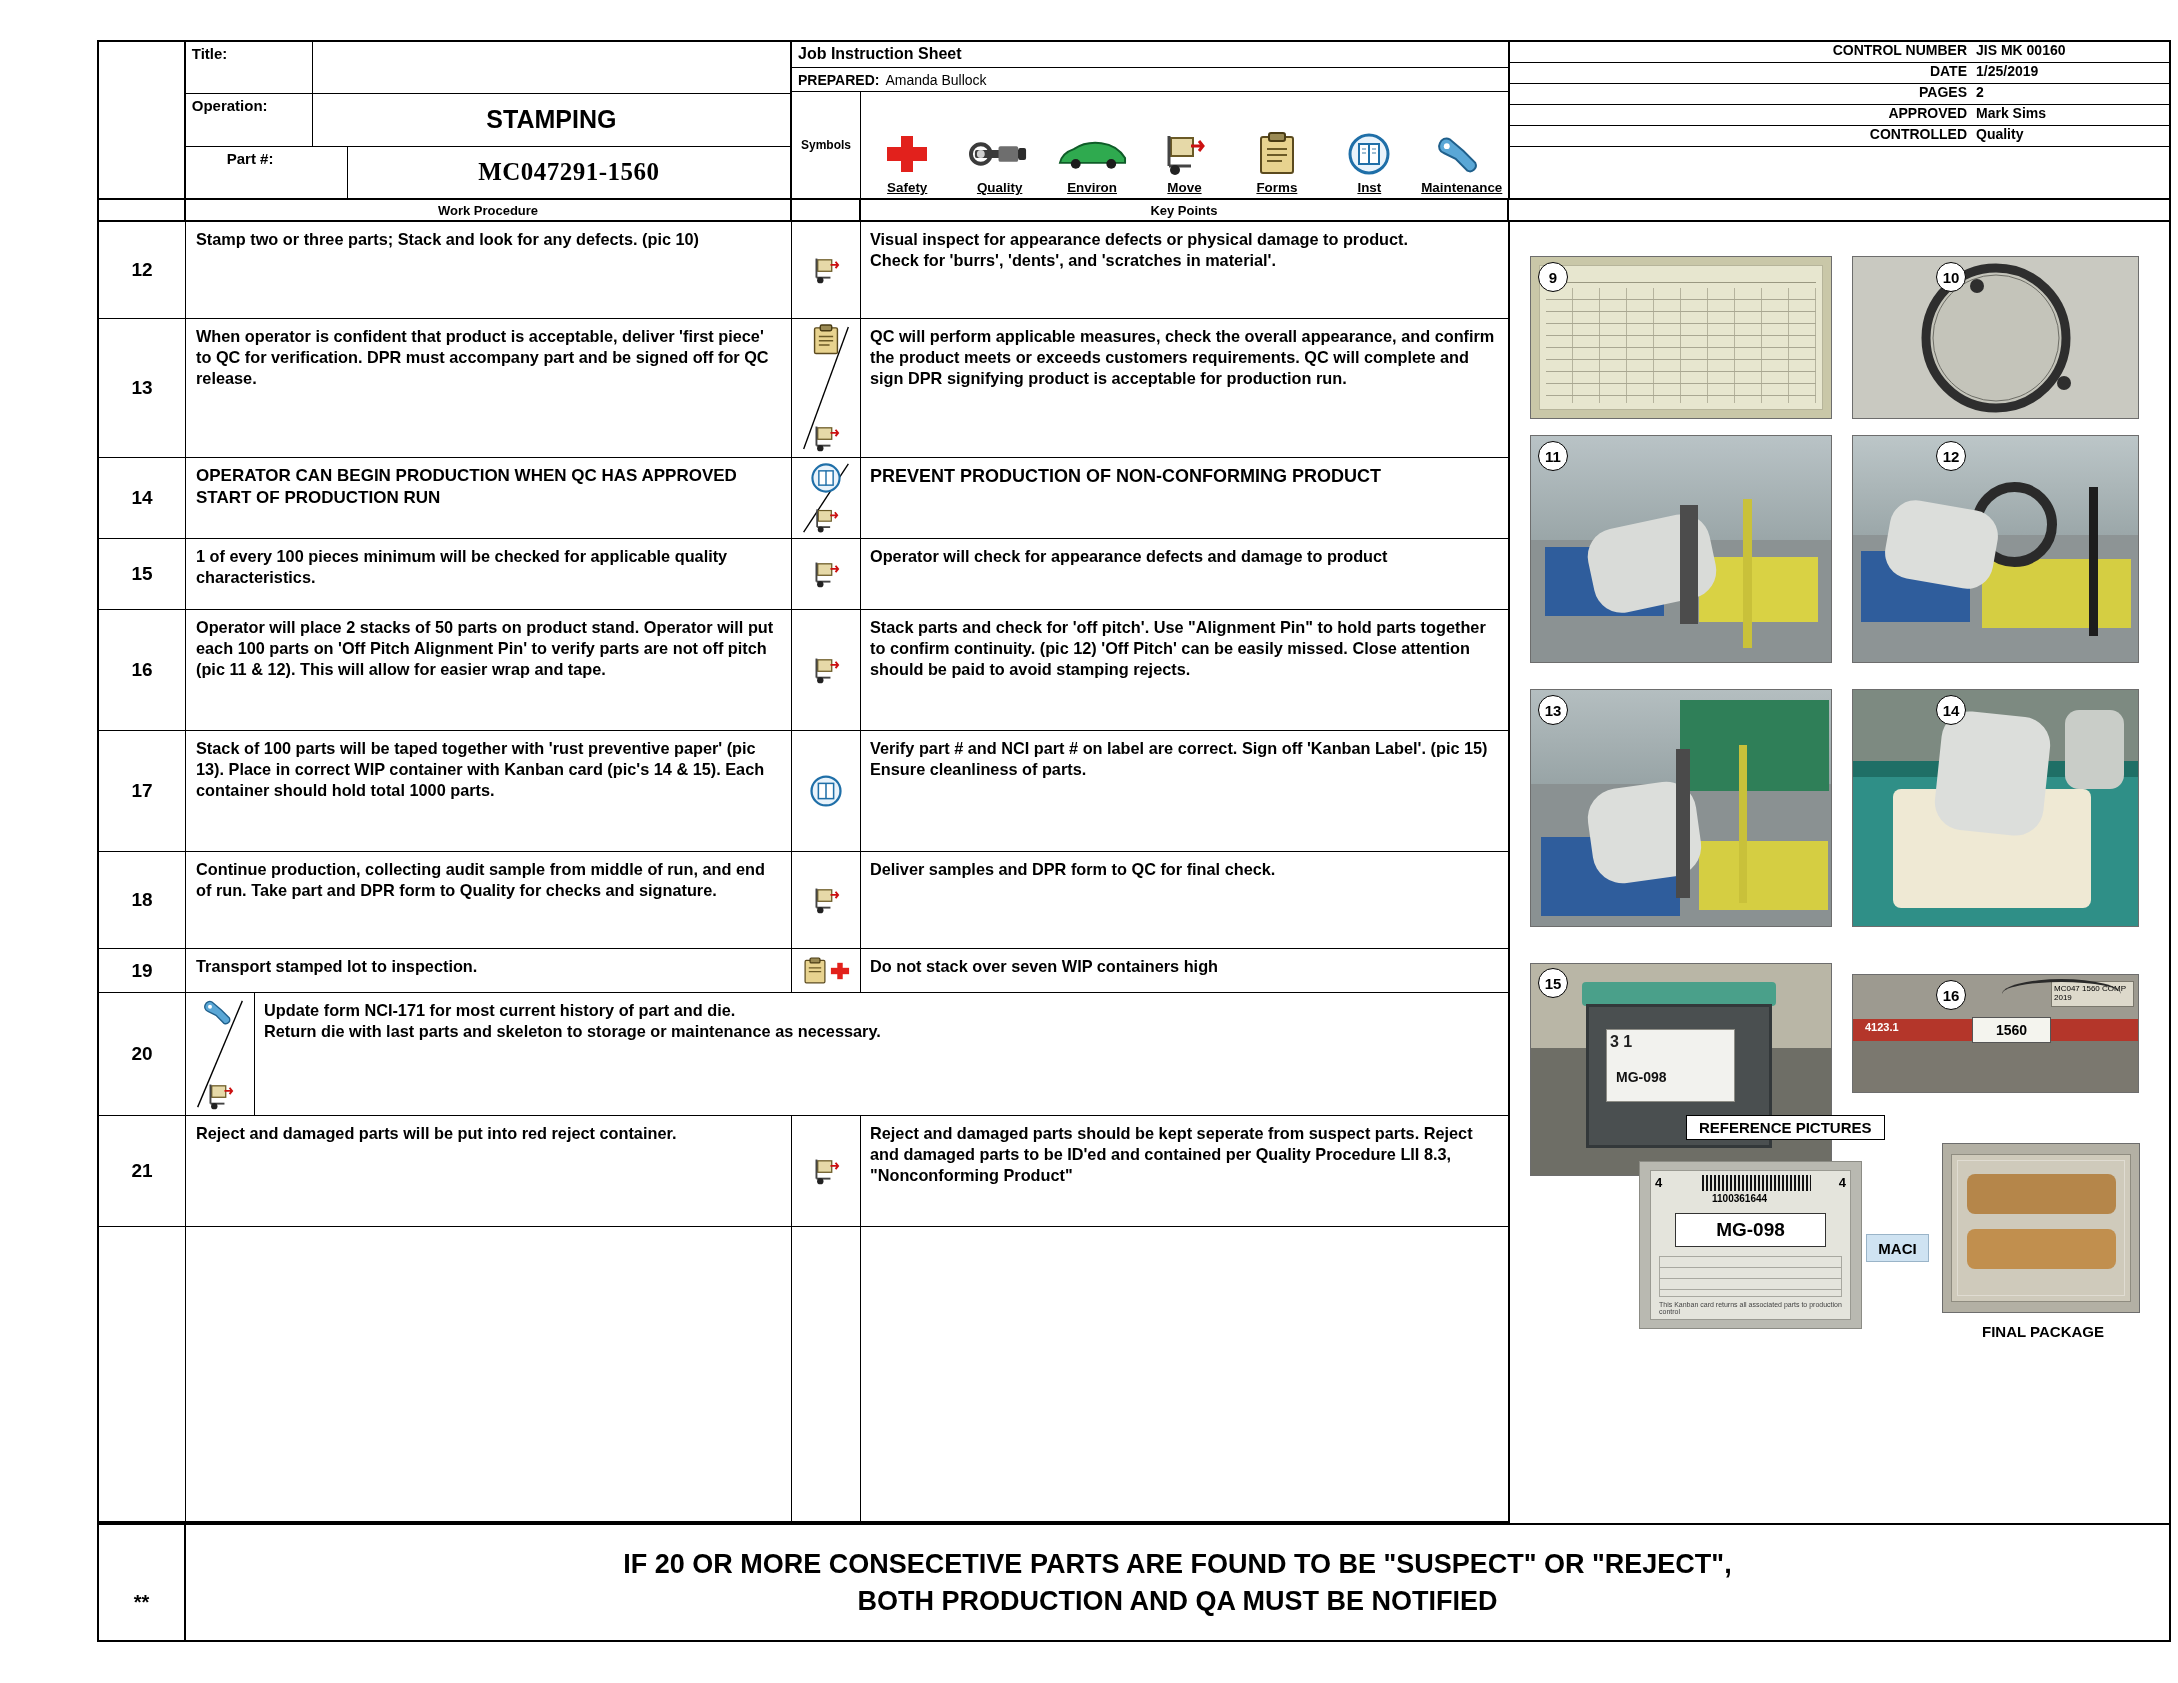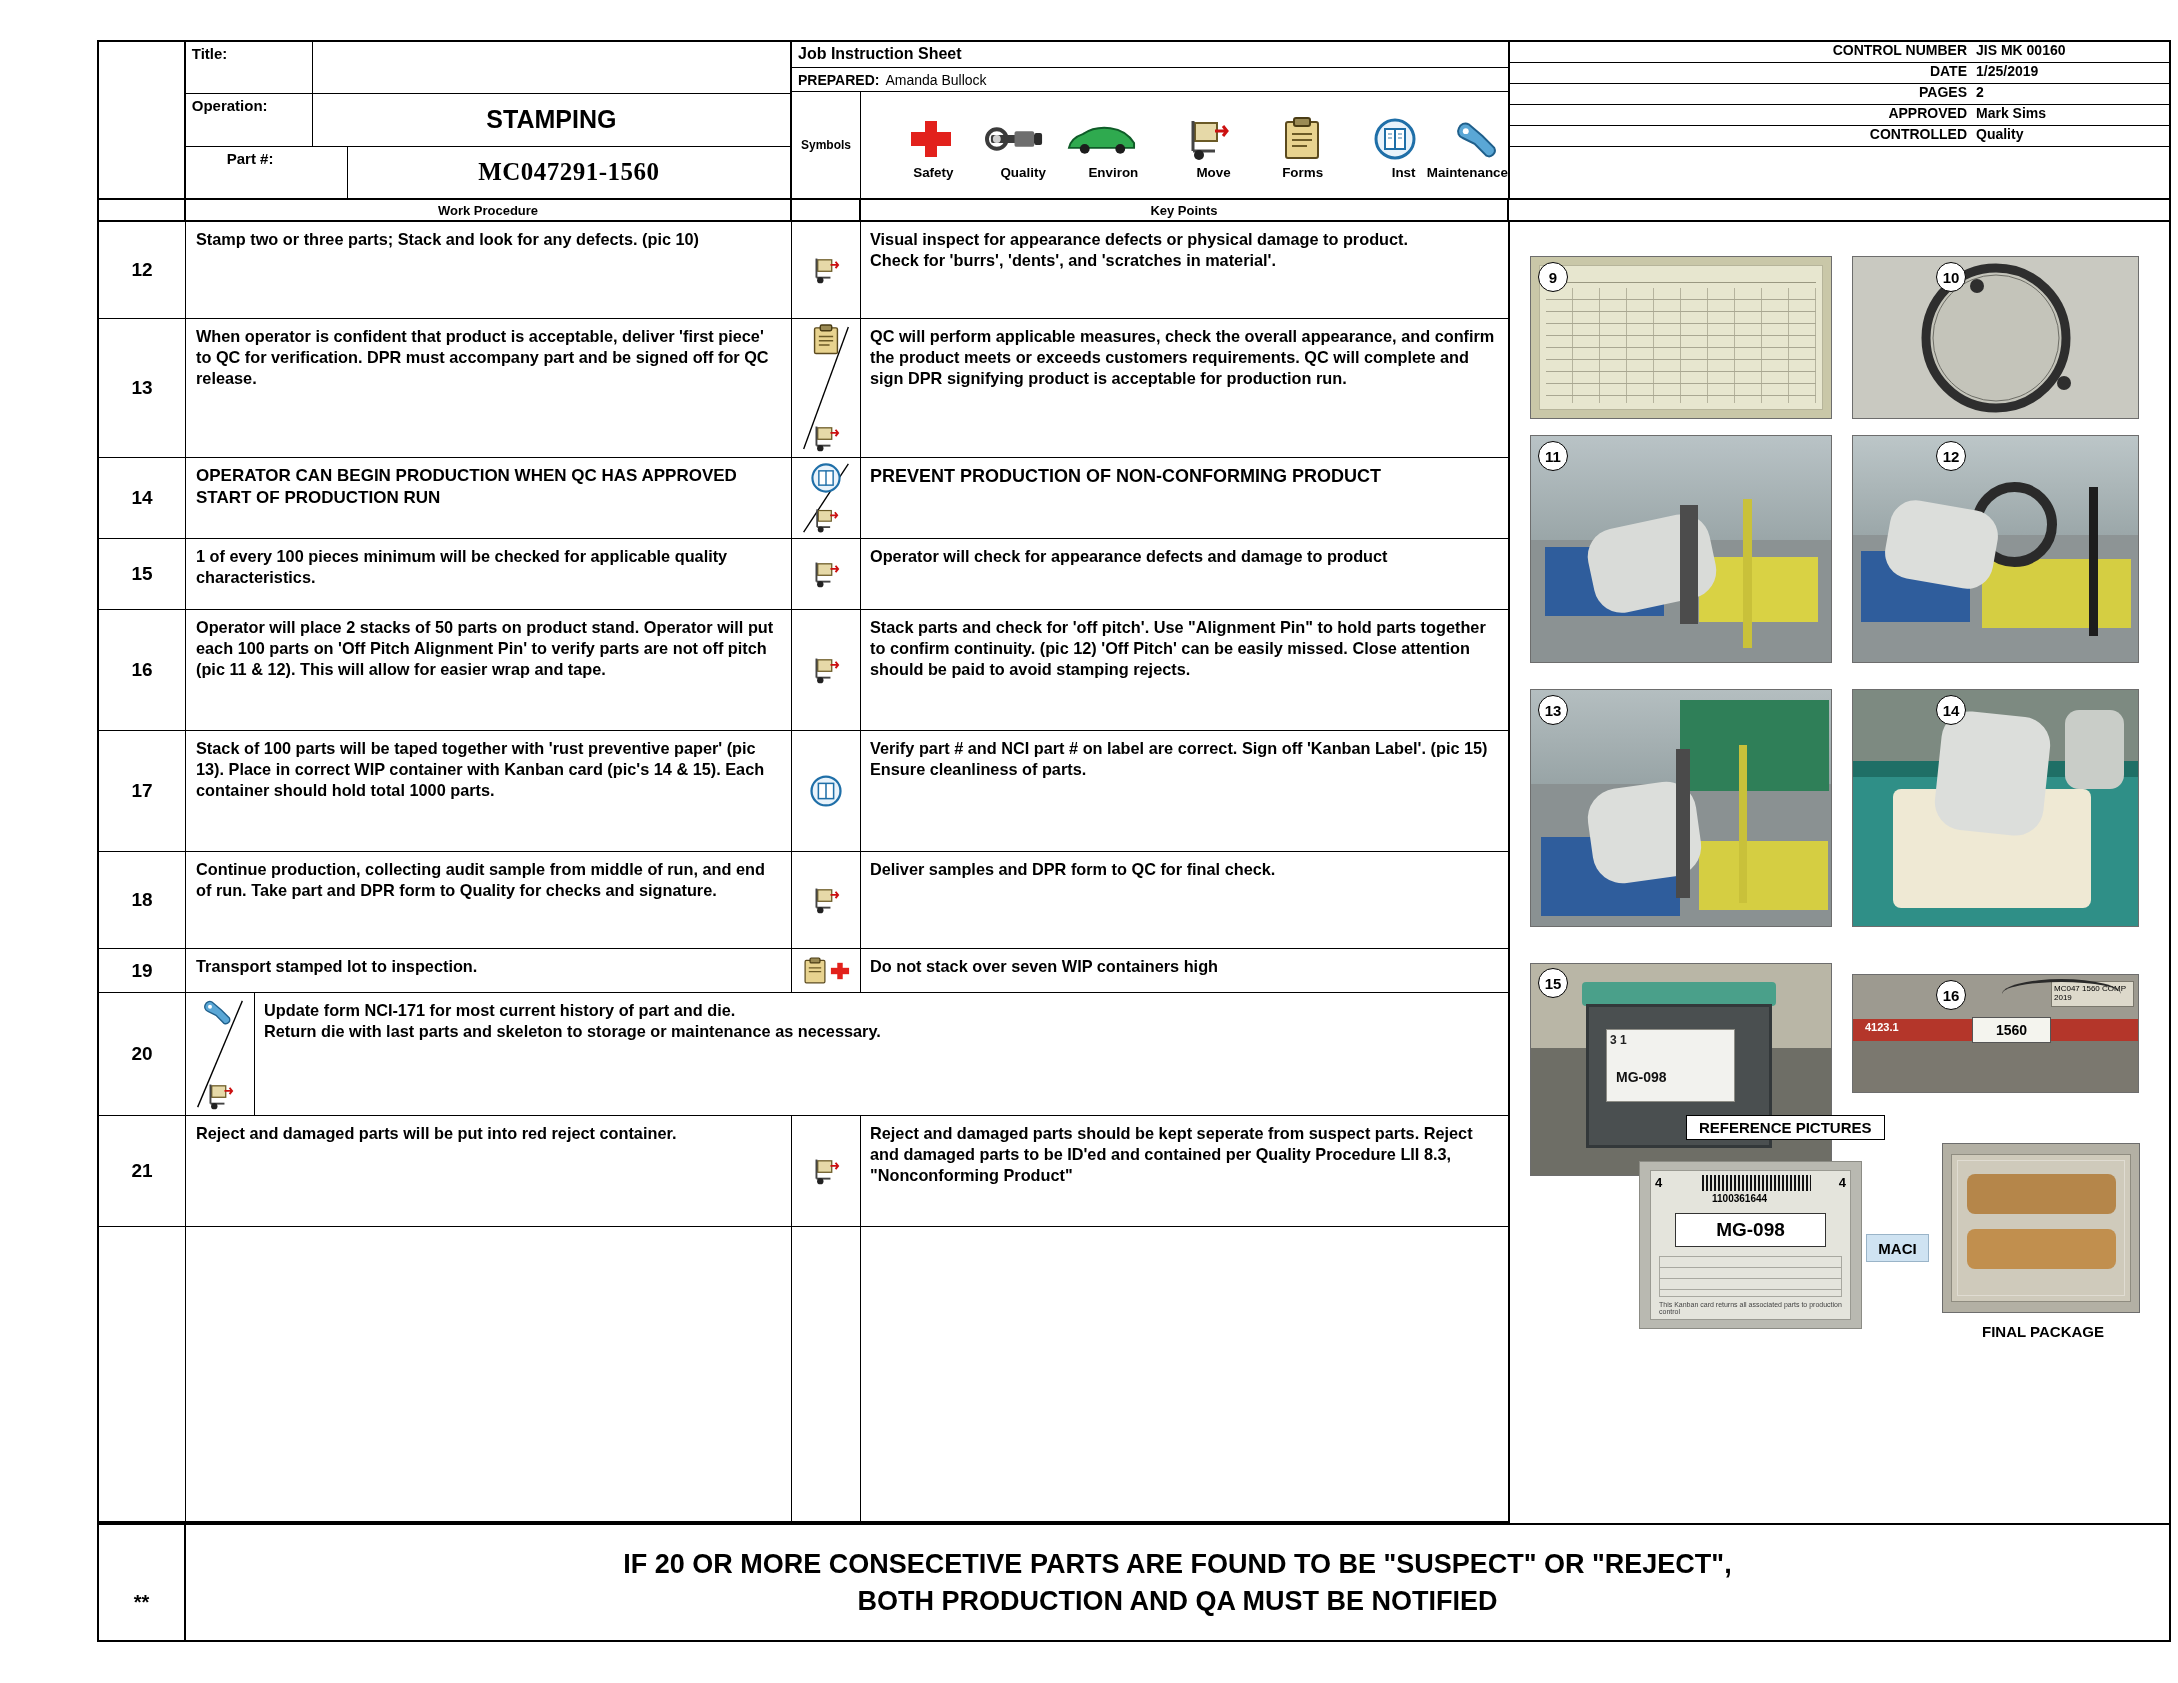--- a/index.html
+++ b/index.html
@@ -79,22 +79,23 @@
   .prep-row b { font-weight: bold; }
   .symbols-area { flex: 1; display: flex; }
   .sym-label {
     width: 69px; border-right: 1px solid #000;
     font-size: 12px; font-weight: bold;
     display: flex; align-items: center; justify-content: center;
   }
   .sym-icons { flex: 1; display: flex; }
   .sym-item {
     flex: 1; display: flex; flex-direction: column;
-    align-items: flex-end; justify-content: flex-end;
-    padding-bottom: 18px;
+    align-items: center; justify-content: flex-end;
+    padding-bottom: 3px;
+    text-decoration: underline;
   }
   .sym-glyph { height: 46px; display:flex; align-items:center; justify-content:center;}
   .sym-name { font-size: 13.4px; font-weight: bold; margin-top: 3px;}
 
   .hdr-right { flex: 1; display: flex; flex-direction: column; }
   .hr-row {
     display: flex; height: 21px;
     border-bottom: 1px solid #000;
     font-size: 14px; font-weight: bold;
   }
@@ -638,21 +639,21 @@
           <div style="position:absolute;left:212px;top:20px;width:59px;height:79px;background:#c9cdc8;border-radius:14px;"></div>
         </div>
         <div class="pic-num" style="left:426px; top:473px;">14</div>
 
         <div class="pic" style="left:20px; top:741px; width:302px; height:213px; background:#a8a8a0;">
           <div style="position:absolute;left:0;top:0;right:0;height:40%;background:#b9b6a6;"></div>
           <div style="position:absolute;left:0;bottom:0;right:0;height:60%;background:#6e6e66;"></div>
           <div style="position:absolute;left:51px;top:18px;width:194px;height:24px;background:#4aa08a;border-radius:4px;"></div>
           <div style="position:absolute;left:55px;top:40px;width:186px;height:144px;background:#4a4f50;border:3px solid #33383a;"></div>
           <div style="position:absolute;left:75px;top:65px;width:129px;height:73px;background:#f2f2ee;border:1px solid #8d8d86;"></div>
-          <div style="position:absolute;left:79px;top:69px;font-size:12px;font-weight:bold;color:#222;">3            1</div>
+          <div style="position:absolute;left:79px;top:69px;font-size:16px;font-weight:bold;color:#222;">3            1</div>
           <div style="position:absolute;left:85px;top:105px;font-size:14px;font-weight:bold;color:#111;">MG-098</div>
         </div>
         <div class="pic-num" style="left:28px; top:746px;">15</div>
 
         <div class="pic" style="left:342px; top:752px; width:287px; height:119px; background:#8d8a82;">
           <div style="position:absolute;left:0;top:0;right:0;height:42%;background:#9d9a90;"></div>
           <div style="position:absolute;left:0;bottom:0;right:0;height:58%;background:#7b786f;"></div>
           <div style="position:absolute;left:0;top:44px;right:0;height:22px;background:#b4362a;"></div>
           <div style="position:absolute;left:12px;top:46px;font-size:11px;font-weight:bold;color:#fff;">4123.1</div>
           <div style="position:absolute;left:119px;top:42px;width:79px;height:26px;background:#f4f4ee;border:1px solid #555;display:flex;align-items:center;justify-content:center;font-size:14px;font-weight:bold;">1560</div>

